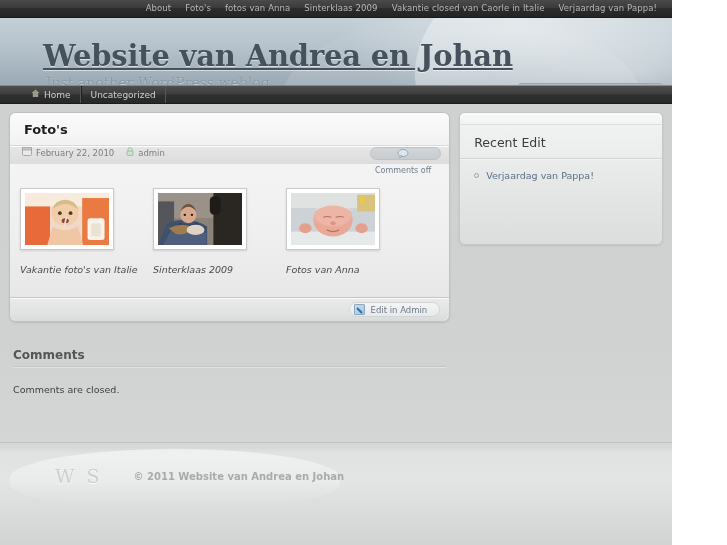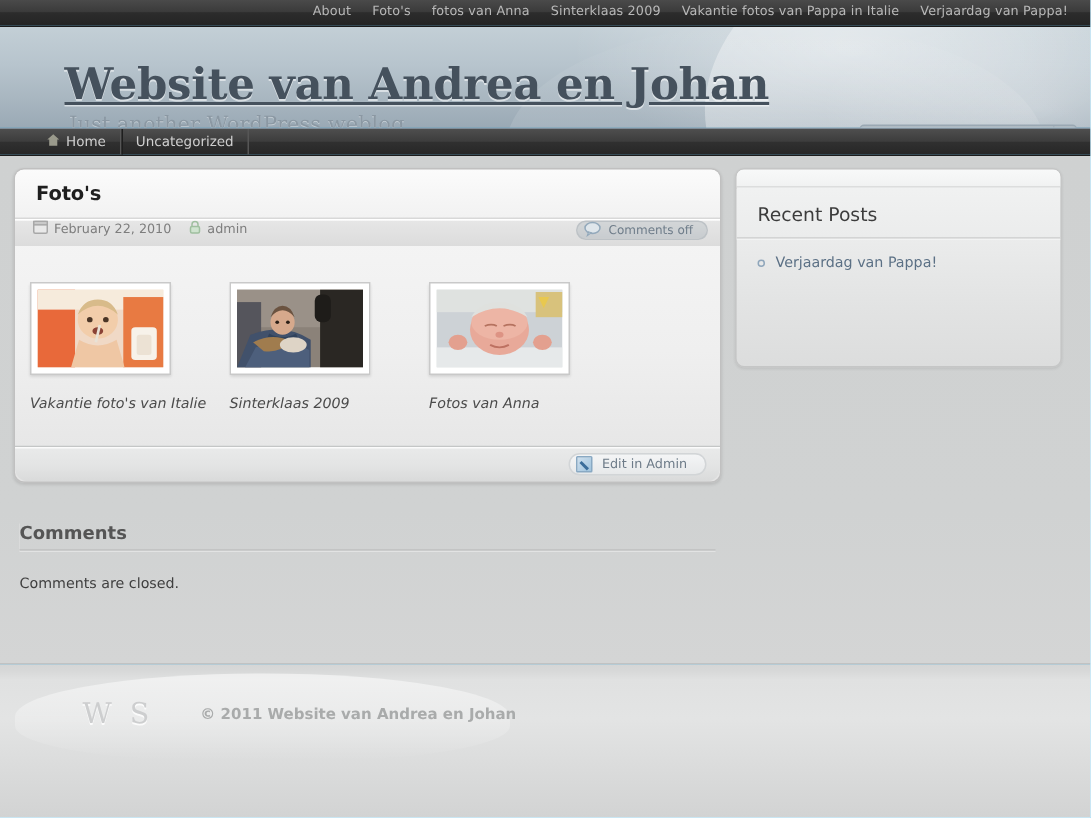--- a/index.html
+++ b/index.html
@@ -7,23 +7,23 @@
   html, body {
     width: 727px;
     height: 545px;
     overflow: hidden;
     background: #ffffff;
     font-family: "DejaVu Sans", "Liberation Sans", sans-serif;
   }
 
   .page {
     position: relative;
-    width: 727px;
+    width: 672px;
     height: 545px;
-    background: #7dd3fc;
+    background: #0f172a;
   }
 
   
   .topnav {
     position: relative;
     height: 18px;
     background: linear-gradient(to bottom, #4a4a4a 0%, #3b3b3b 45%, #2c2c2c 50%, #242424 100%);
     border-bottom: 1px solid #1a1a1a;
     display: flex;
     align-items: center;
@@ -195,20 +195,21 @@
   .comments-pill {
     display: flex; align-items: center; gap: 5px;
     height: 13px;
     padding: 0 9px 0 4px;
     border-radius: 7px;
     background: linear-gradient(to bottom, #d3d6d8, #c8cccf);
     border: 1px solid #bdc2c6;
     font-size: 8px;
     color: #6f7d8a;
     text-decoration: none;
+    flex-direction: column;
   }
 
   .thumbs {
     display: flex;
     margin-top: 24px;
     padding-left: 10px;
   }
   .thumb-cell { width: 133px; font-style: italic; }
   .thumb-frame {
     width: 94px; height: 62px;
@@ -362,21 +363,21 @@
 </head>
 <body>
 
 <div class="page">
 
   <div class="topnav">
     <a href="#">About</a>
     <a href="#">Foto's</a>
     <a href="#">fotos van Anna</a>
     <a href="#">Sinterklaas 2009</a>
-    <a href="#">Vakantie fotos van Pappa in Italie</a>
+    <a href="#">Vakantie closed van Caorle in Italie</a>
     <a href="#">Verjaardag van Pappa!</a>
   </div>
 
   <div class="banner">
     <a href="#" class="site-title">Website van Andrea en Johan</a>
     <div class="site-desc">Just another WordPress weblog</div>
 
     <form class="searchbox">
       <input type="text" placeholder="Search here..." style="">
       <span class="search-btn">
@@ -522,21 +523,21 @@
       <div class="comments-sec">
         <div class="comments-head">Comments</div>
         <div class="comments-body">Comments are closed.</div>
       </div>
 
     </div>
 
     <div class="side-col">
       <div class="widget">
         <div class="widget-cap"></div>
-        <div class="widget-title">Recent Posts</div>
+        <div class="widget-title">Recent Edit</div>
         <ul class="widget-list">
           <li>
             <span class="ring"></span>
             <a href="#">Verjaardag van Pappa!</a>
           </li>
         </ul>
       </div>
     </div>
 
   </div>

